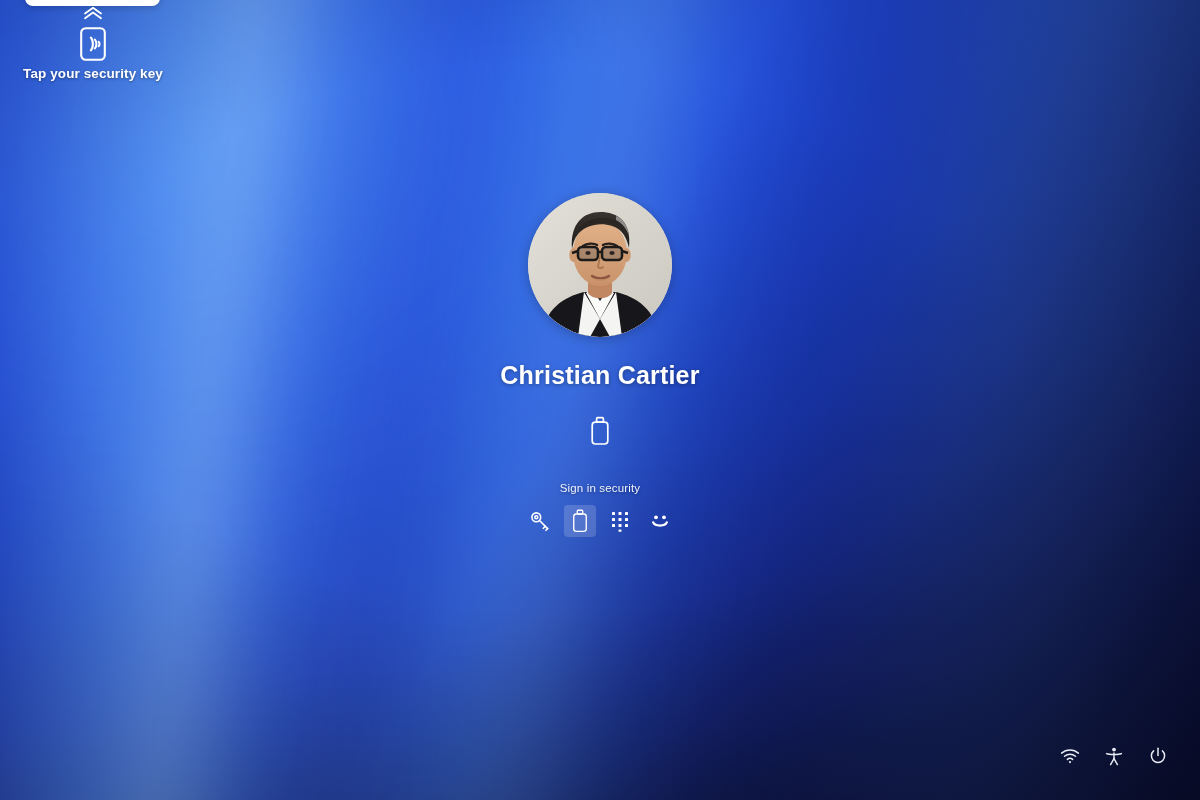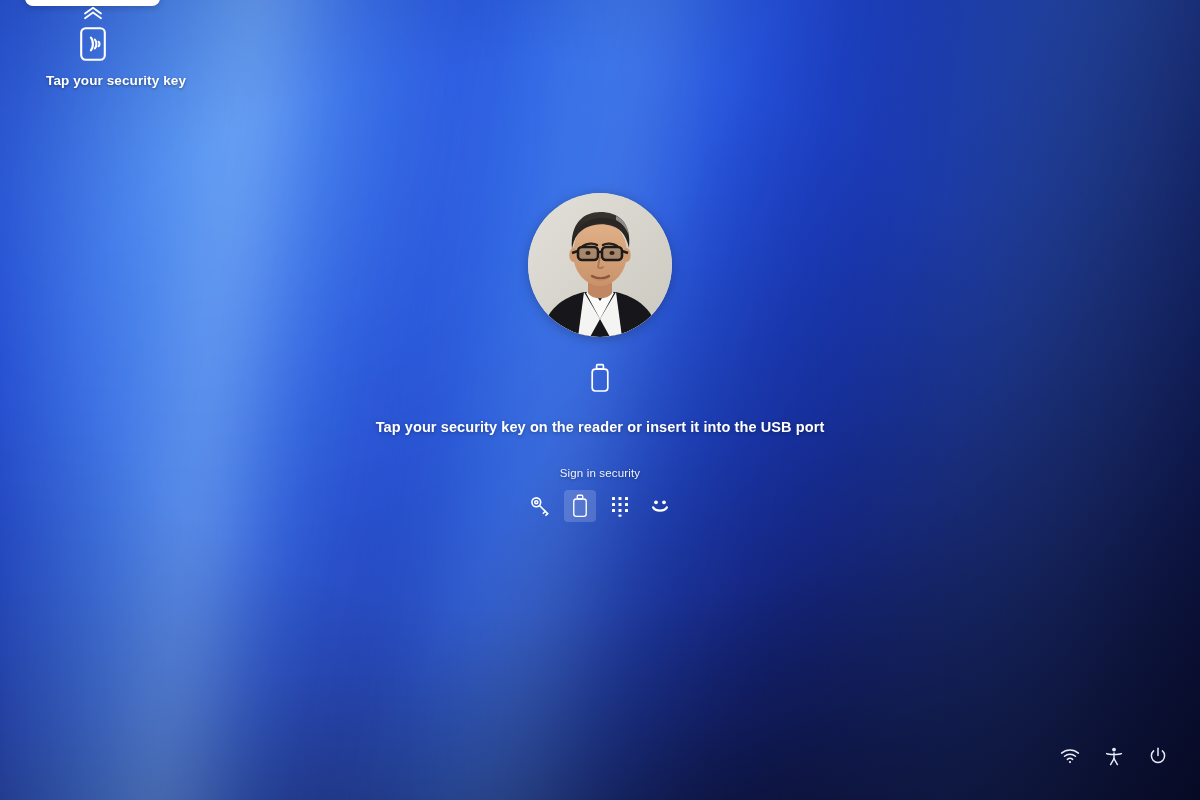--- a/index.html
+++ b/index.html
@@ -138,27 +138,26 @@
     width: 22px;
     height: 14px;
   }
   .nfc-icon {
     display: block;
     margin: 0 auto;
     width: 28px;
     height: 36px;
   }
   .nfc-label {
-    margin-top: 11px;
+    margin-top: 4px;
     font-size: 13.5px;
     font-weight: 600;
     letter-spacing: 0.1px;
     color: #ffffff;
     text-shadow: 0 1px 3px rgba(0,0,0,0.40);
-    text-align: right;
   }
 
   
   .signin {
     position: absolute;
     left: 0;
     right: 0;
     top: 193px;
     display: flex;
     flex-direction: column;
@@ -345,29 +344,29 @@
 
           <path d="M72 63 L70 74 C71 75.6 74 75.6 75 74" stroke="#a9764f" stroke-width="1.8" fill="none" stroke-linecap="round"></path>
 
           <path d="M64 83 C68 86 77 86 81 83" stroke="#8c5340" stroke-width="2.2" fill="none" stroke-linecap="round"></path>
 
           <path d="M58 76 C62 92 83 92 87 76 C84 90 61 90 58 76 Z" fill="#b5835d" fill-opacity="0.35"></path>
         </g>
       </svg>
     </div>
 
+    <div class="user-name">Christian Cartier</div>
 
     <span>
       <svg class="key-glyph" viewBox="0 0 22 30" fill="none" stroke="#ffffff" stroke-width="1.7" stroke-linejoin="round">
         <rect x="7.6" y="1.6" width="6.8" height="4.6" rx="1.1"></rect>
         <rect x="3.2" y="6.2" width="15.6" height="21.8" rx="3.2"></rect>
       </svg>
     </span>
 
-    <div class="prompt-text">Tap your security key on the reader or insert it into the USB port</div>
 
     <div class="signin-options-label">Sign in security</div>
 
     <div class="options-row">
 
       <button class="option-btn" title="Password">
         <span>
           <svg width="22" height="22" viewBox="0 0 22 22" fill="none" stroke="#ffffff" stroke-width="1.6" stroke-linecap="round" stroke-linejoin="round">
             <circle cx="7.3" cy="7.3" r="4.4"></circle>
             <circle cx="7.3" cy="7.3" r="1.5"></circle>

